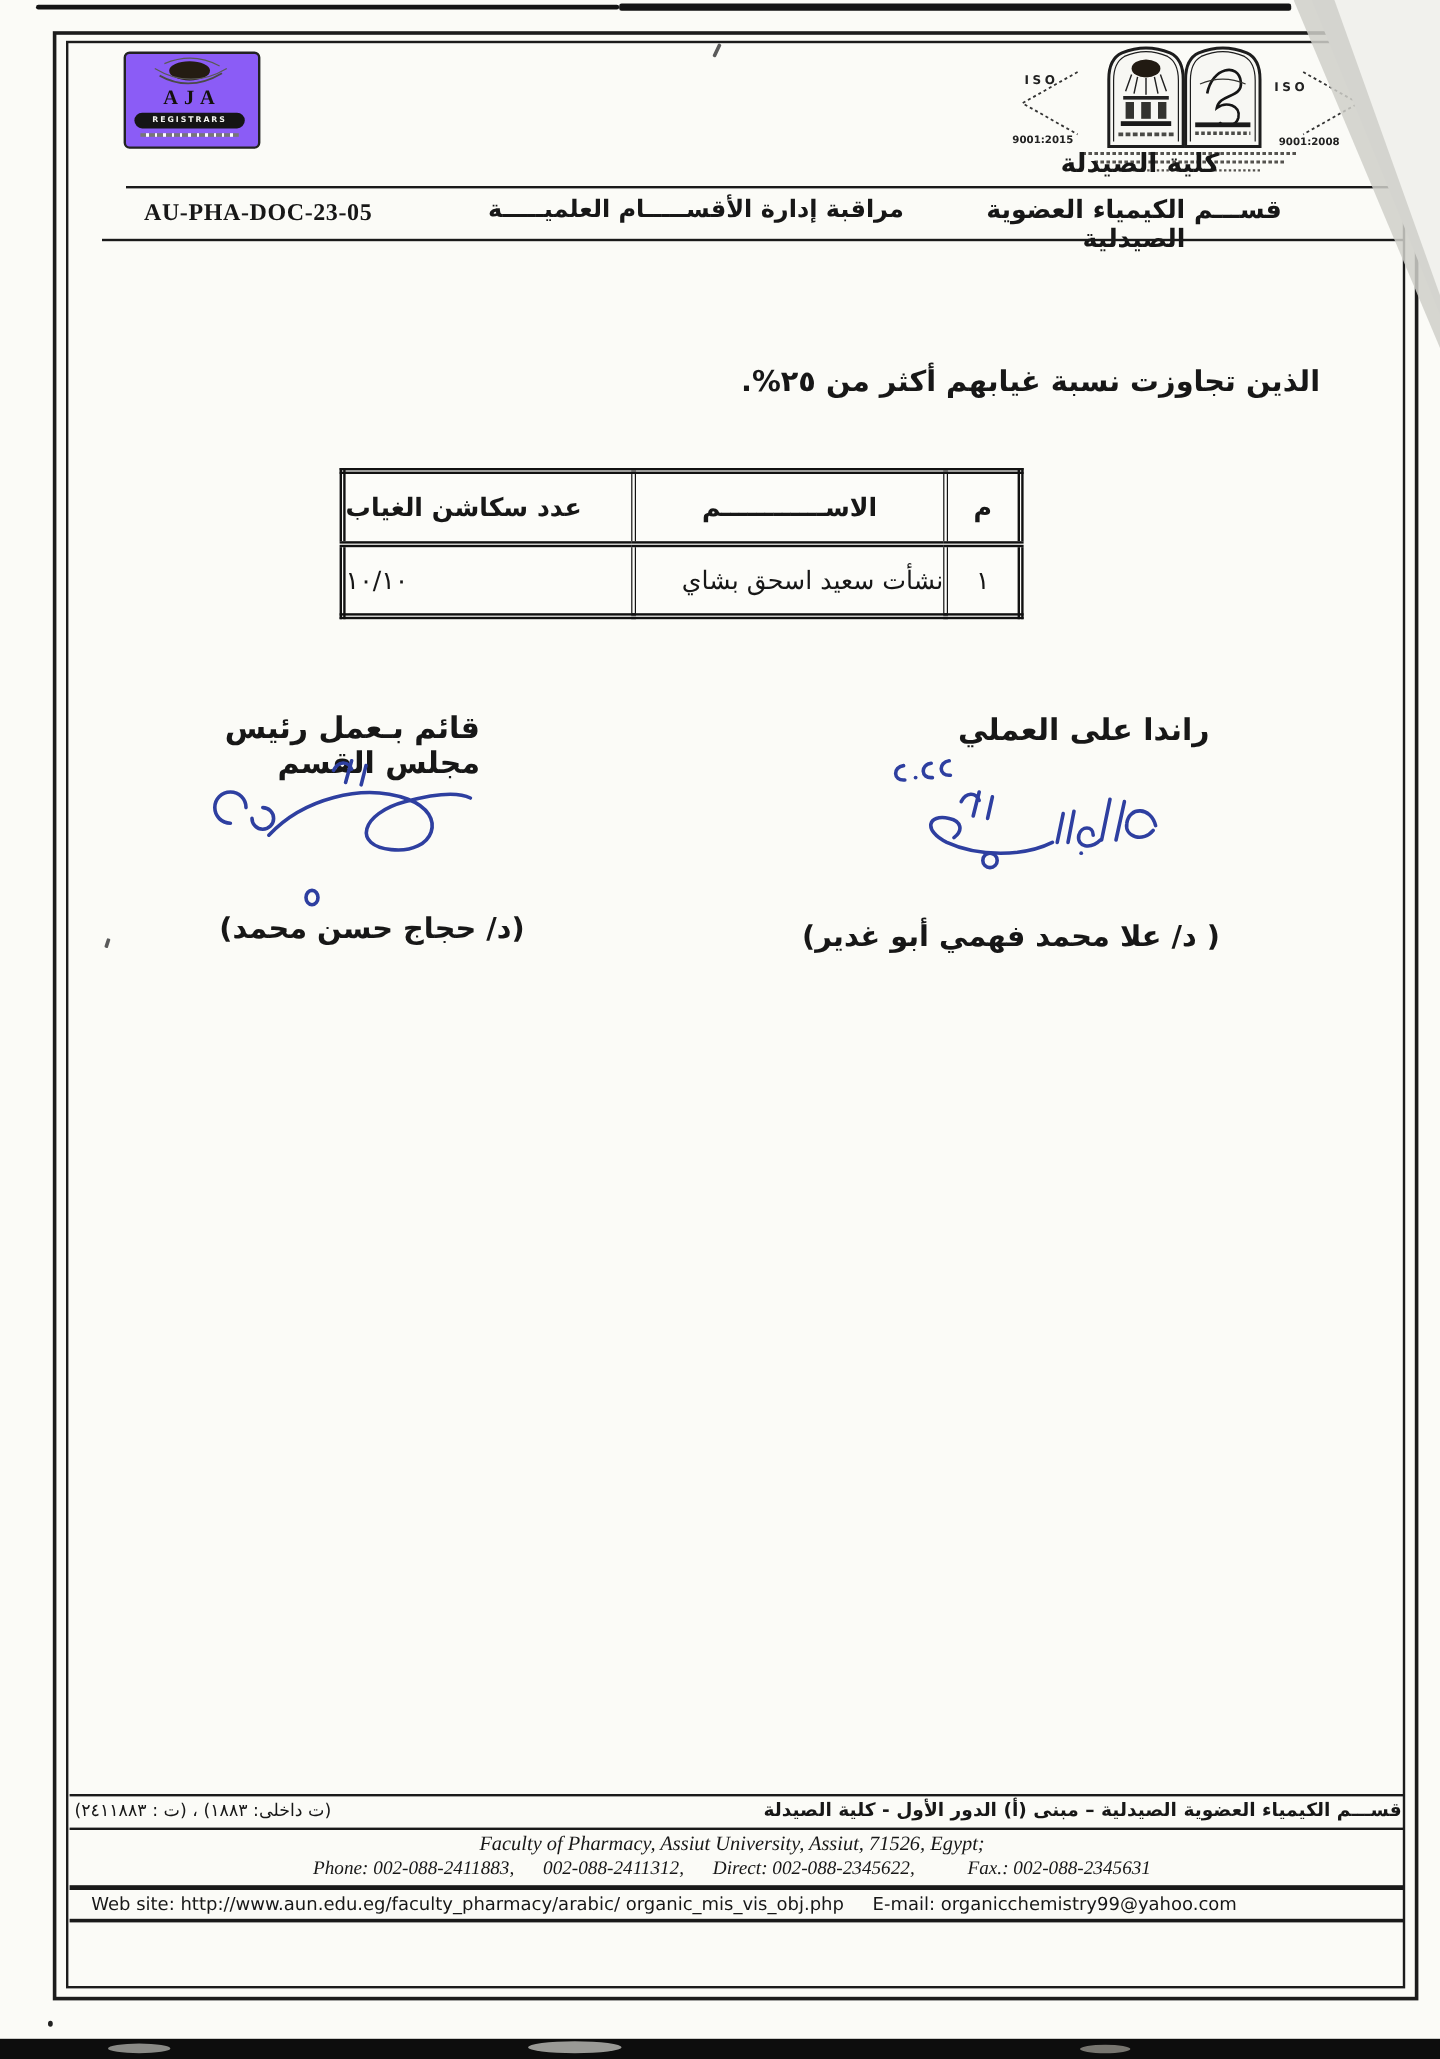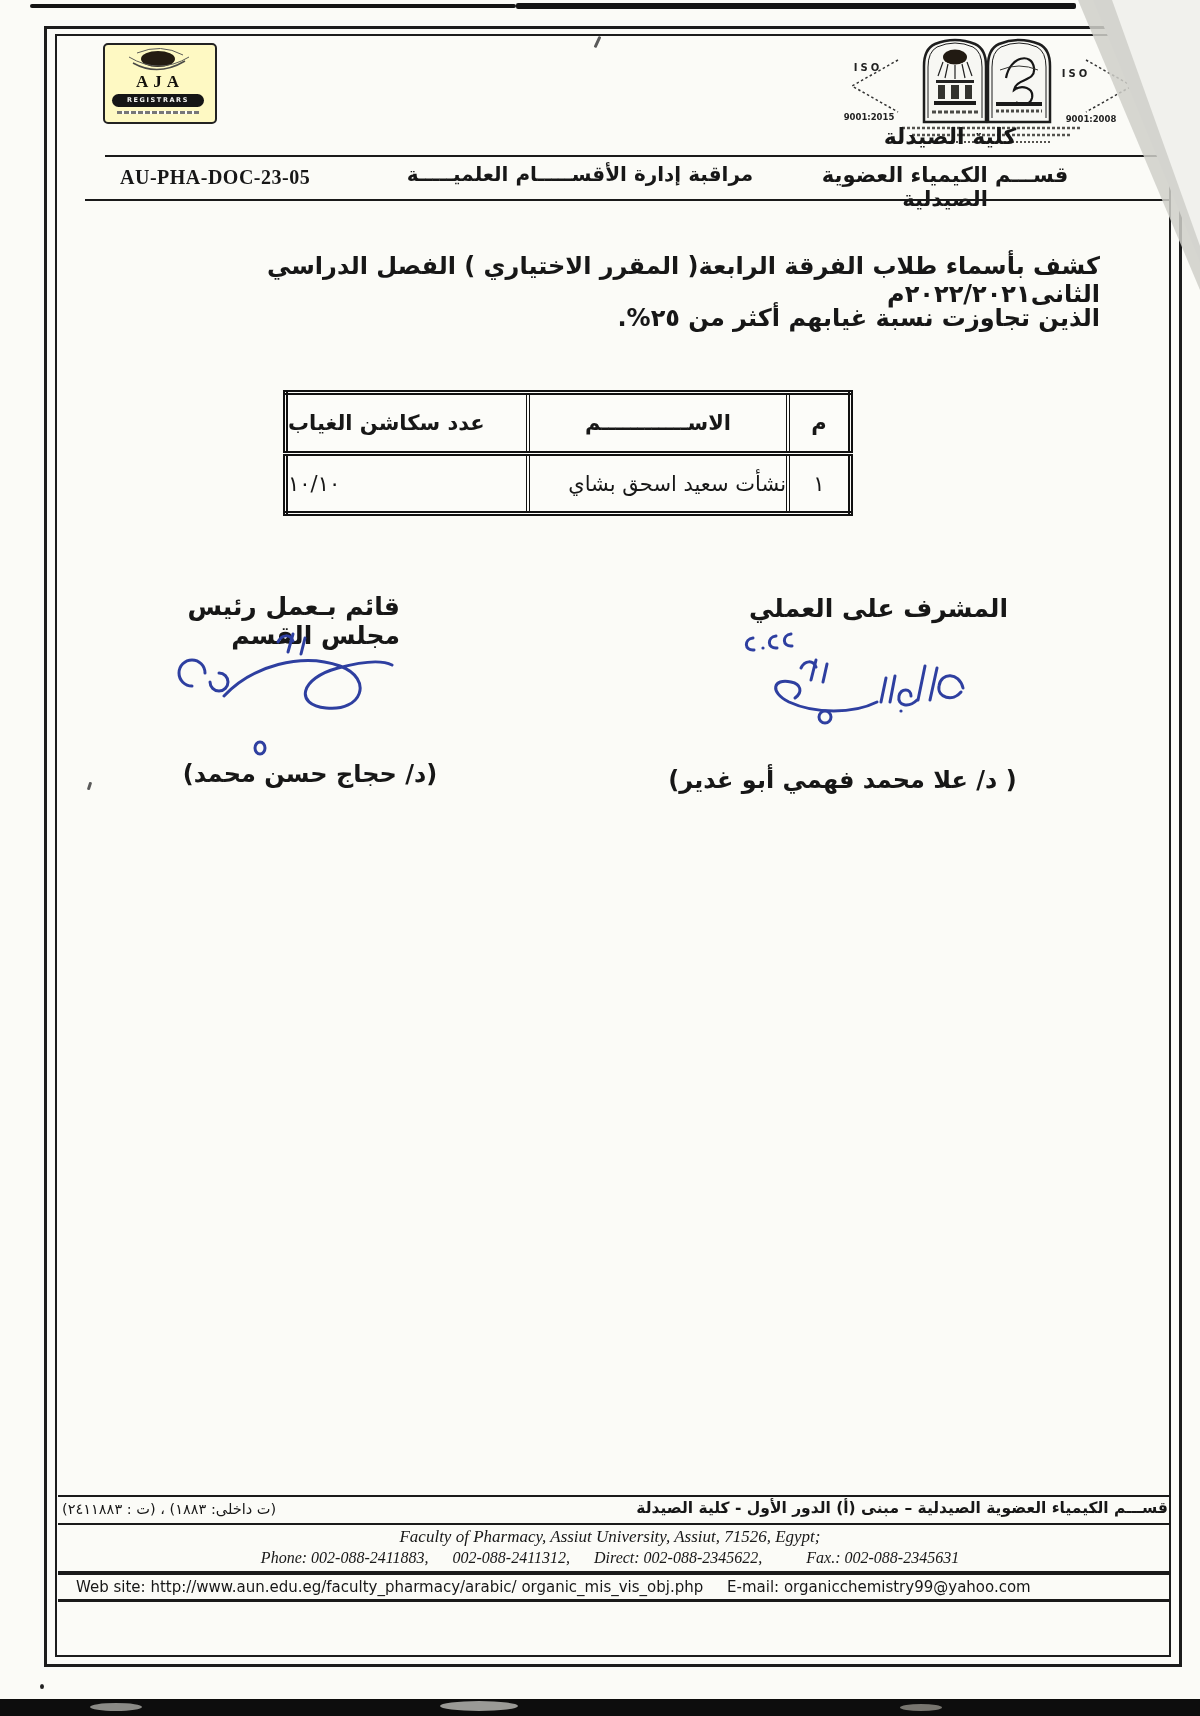--- a/index.html
+++ b/index.html
@@ -16,21 +16,21 @@
   .topline{position:absolute;background:#141414;border-radius:2px;}
   .frame-outer{position:absolute;left:44px;top:26px;width:1132px;height:1635px;border:3px solid #1c1c1c;}
   .frame-inner{position:absolute;left:55px;top:34px;width:1112px;height:1619px;border:2px solid #1c1c1c;}
   .fold-bg{position:absolute;inset:0;background:#f1f1ed;clip-path:polygon(1093px 0px,1200px 0px,1200px 262px);z-index:40;}
   .fold-band{position:absolute;inset:0;background:#cfcfc9;opacity:.85;clip-path:polygon(1078px 0px,1112px 0px,1200px 246px,1200px 290px);z-index:41;}
   .bottomband{position:absolute;left:0;top:1699px;width:1200px;height:17px;background:#0d0d0d;z-index:30;}
   .blob{position:absolute;border-radius:50%;z-index:31;}
   .noise{position:absolute;background:#5a5a5a;border-radius:1px;}
 
   
-  .aja{position:absolute;left:103px;top:43px;width:110px;height:77px;border:2px solid #222;border-radius:5px;background:#fef9c3;}
+  .aja{position:absolute;left:103px;top:43px;width:110px;height:77px;border:2px solid #222;border-radius:5px;background:#8b5cf6;}
   .aja-acronym{position:absolute;left:0;top:27px;width:100%;text-align:center;
     font:800 17px "Liberation Serif",serif;letter-spacing:5px;color:#14110c;}
   .aja-band{position:absolute;left:7px;top:49px;width:92px;height:13px;background:#151515;border-radius:7px;
     color:#f4f4f0;font-size:6.5px;font-weight:bold;letter-spacing:1.6px;line-height:13px;text-align:center;}
   .aja-sub{position:absolute;left:12px;top:66px;width:82px;height:3px;
     background:repeating-linear-gradient(90deg,#777 0 5px,#fdfdfb 5px 7px);}
 
   
   .iso-label{position:absolute;text-align:center;font-weight:bold;font-size:10px;letter-spacing:3px;color:#222;}
   .iso-cert{position:absolute;text-align:center;font-weight:bold;font-size:8.5px;color:#222;}
@@ -138,39 +138,38 @@
   <div class="iso-cert" style="left:834px;top:112px;width:70px;">9001:2015</div>
   <div class="iso-cert" style="left:1056px;top:114px;width:70px;">9001:2008</div>
   <div class="faculty ar">كلية الصيدلة</div>
 
   <div class="rule" style="left:105px;top:155px;width:1064px;height:2px;"></div>
   <div class="doc-code">AU-PHA-DOC-23-05</div>
   <div class="hdr-center ar">مراقبة إدارة الأقســـــام العلميـــــة</div>
   <div class="hdr-dept ar">قســـم الكيمياء العضوية الصيدلية</div>
   <div class="rule" style="left:85px;top:199px;width:1085px;height:2px;"></div>
 
-  <div class="title-line ar" style="top:252px;">كشف بأسماء طلاب الفرقة الرابعة( المقرر الاختياري ) الفصل الدراسي الثانى٢٠٢٢/٢٠٢١م</div>
   <div class="title-line ar" style="top:304px;text-align:right;">الذين تجاوزت نسبة غيابهم أكثر من ٢٥%.</div>
 
   <table class="roster" dir="rtl">
     <tbody>
         <tr class="hd">
       <th class="c-no">م</th>
       <th class="c-name">الاســــــــــــم</th>
       <th class="c-abs">عدد سكاشن الغياب</th>
     </tr>
     <tr>
       <td class="c-no">١</td>
       <td class="c-name">نشأت سعيد اسحق بشاي</td>
       <td class="c-abs">١٠/١٠</td>
     </tr>
   </tbody>
     </table>
 
-  <div class="sig-title ar" style="left:728px;top:594px;width:280px;">المشرف على العملي</div>
+  <div class="sig-title ar" style="left:728px;top:594px;width:280px;">راندا على العملي</div>
   <div class="sig-title ar" style="left:100px;top:592px;width:300px;">قائم بـعمل رئيس مجلس القسم</div>
 
   <svg class="sig-svg" style="left:655px;top:618px;" width="330" height="120" viewBox="0 0 330 120">
     <g fill="none" stroke="#2e3fa0" stroke-width="3" stroke-linecap="round">
       <path d="M98,20 c-9,1 -9,13 1,12"></path>
       <circle cx="108" cy="30" r="1.6" fill="#2e3fa0" stroke="none"></circle>
       <path d="M121,18 c-9,1 -9,13 1,12"></path>
       <path d="M136,16 c-9,1 -9,13 1,12"></path>
       <path d="M308,70 c-4,-16 -22,-16 -24,-2 c-2,12 14,16 22,6"></path>
       <path d="M282,50 l-7,32"></path>

